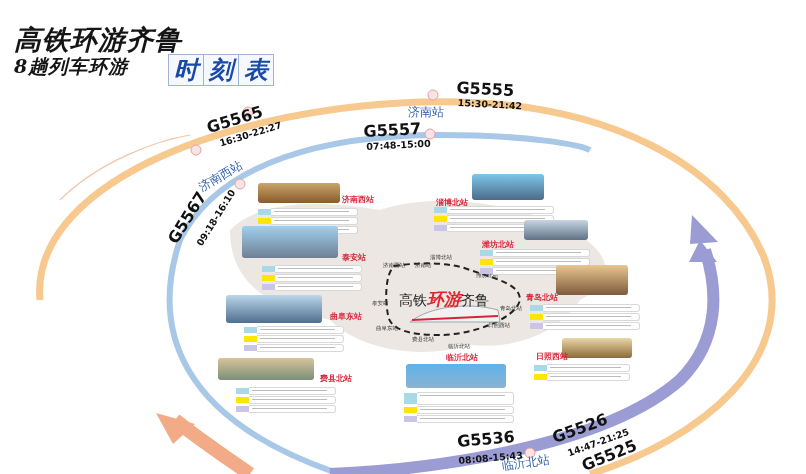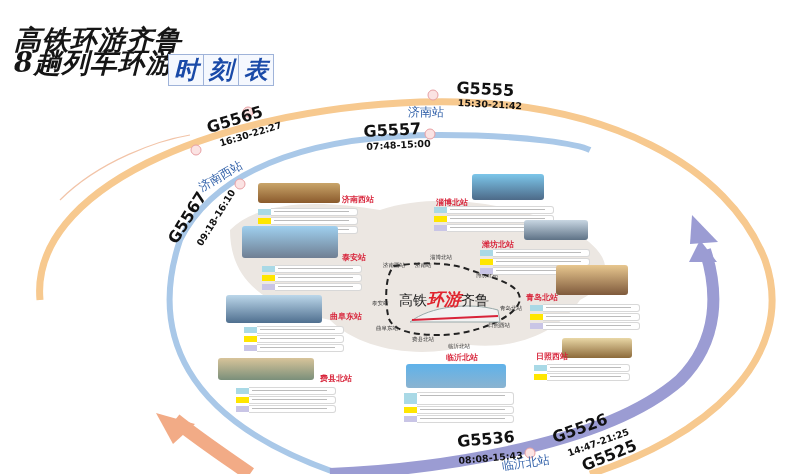--- a/index.html
+++ b/index.html
@@ -1,19 +1,19 @@
 <!DOCTYPE html>
 <html><head>
 <meta charset="utf-8">
 <style>
   html,body{margin:0;padding:0;background:#ffffff;}
   body{width:806px;height:474px;position:relative;overflow:hidden;font-family:"DejaVu Sans","Liberation Sans",sans-serif;}
   .title{position:absolute;left:14px;font-family:"DejaVu Serif","Liberation Serif",serif;font-weight:bold;font-style:italic;color:#151515;letter-spacing:1px;}
   .t1{top:22px;font-size:27px;}
-  .t2{top:45px;font-size:27px;}
+  .t2{top:54px;font-size:19px;}
   .grid-title{position:absolute;left:168px;top:54px;display:flex;}
   .grid-title span{display:block;width:34px;height:30px;border:1px solid #9fb3d9;background:#f5f8fe;color:#1a4aa8;font-weight:bold;font-style:italic;font-size:24px;line-height:30px;text-align:center;font-family:"DejaVu Sans",sans-serif;margin-right:-1px;}
   svg.rings{position:absolute;left:0;top:0;}
   .train-no{position:absolute;font-weight:bold;color:#111;font-size:16px;font-family:"DejaVu Sans","Liberation Sans",sans-serif;white-space:nowrap;transform-origin:left bottom;}
   .train-time{position:absolute;font-weight:bold;color:#111;font-size:9.5px;font-family:"DejaVu Sans",sans-serif;white-space:nowrap;transform-origin:left top;}
   .station-ring-label{position:absolute;color:#2f5fa8;font-size:12px;white-space:nowrap;transform-origin:left center;}
   .card{position:absolute;width:100px;}
   .photo{position:absolute;border-radius:3px;}
   .st-name{position:absolute;color:#d8243a;font-weight:bold;font-size:8px;white-space:nowrap;}
   .row{display:flex;align-items:center;height:7px;margin-bottom:2px;}

